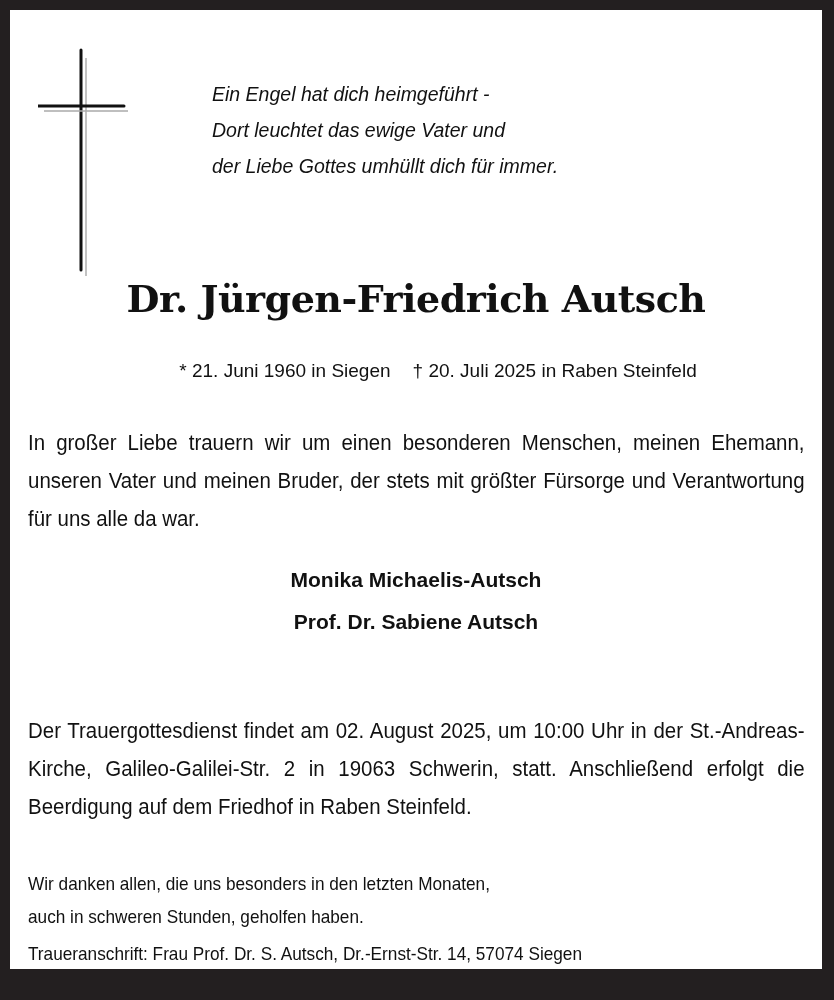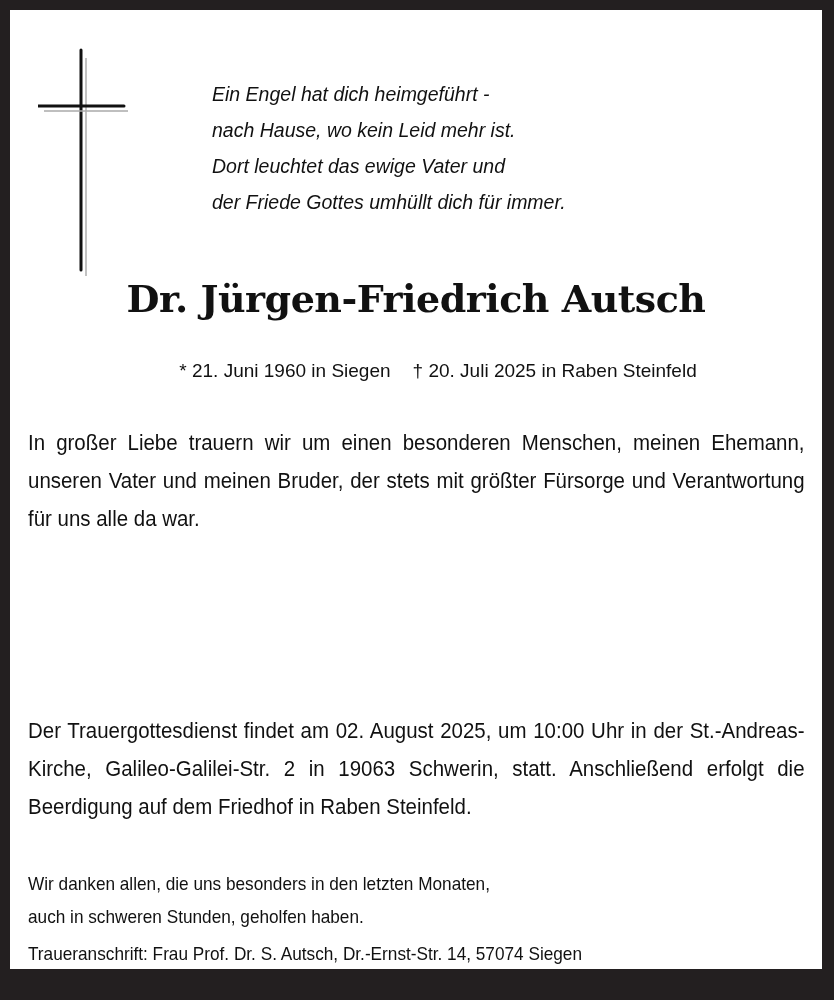--- a/index.html
+++ b/index.html
@@ -58,34 +58,35 @@
 
   <svg class="cross" viewBox="0 0 90 230">
     <line x1="43" y1="2" x2="43" y2="222" stroke="#111" stroke-width="3" stroke-linecap="round"></line>
     <line x1="48" y1="10" x2="48" y2="228" stroke="#999" stroke-width="1.2"></line>
     <line x1="0" y1="58" x2="86" y2="58" stroke="#111" stroke-width="3" stroke-linecap="round"></line>
     <line x1="6" y1="63" x2="90" y2="63" stroke="#aaa" stroke-width="1.5"></line>
   </svg>
 
   <div class="poem">
     <div>Ein Engel hat dich heimgeführt -</div>
-    <div>nach Hause, wo kein Leid mehr ist.</div>
     <div>Dort leuchtet das ewige Vater und</div>
-    <div>der Friede Gottes umhüllt dich für immer.</div>
+    <div>der Liebe Gottes umhüllt dich für immer.</div>
   </div>
 
   <div class="name">Dr. Jürgen-Friedrich Autsch</div>
 
   <div class="dates">
     <span>* 21. Juni 1960 in Siegen</span><span class="gap"></span><span>† 20. Juli 2025 in Raben Steinfeld</span>
   </div>
 
   <div class="para para1">In großer Liebe trauern wir um einen besonderen Menschen, meinen Ehemann, unseren Vater und meinen Bruder, der stets mit größter Fürsorge und Verantwortung für uns alle da war.</div>
 
   <div class="mourners">
+    <div>Monika Michaelis-Autsch</div>
+    <div>Prof. Dr. Sabiene Autsch</div>
   </div>
 
   <div class="para para2">Der Trauergottesdienst findet am 02. August 2025, um 10:00 Uhr in der St.-Andreas-Kirche, Galileo-Galilei-Str. 2 in 19063 Schwerin, statt. Anschließend erfolgt die Beerdigung auf dem Friedhof in Raben Steinfeld.</div>
 
   <div class="thanks">
     <div>Wir danken allen, die uns besonders in den letzten Monaten,</div>
     <div>auch in schweren Stunden, geholfen haben.</div>
   </div>
 
   <div class="address">Traueranschrift: Frau Prof. Dr. S. Autsch, Dr.-Ernst-Str. 14, 57074 Siegen</div>

